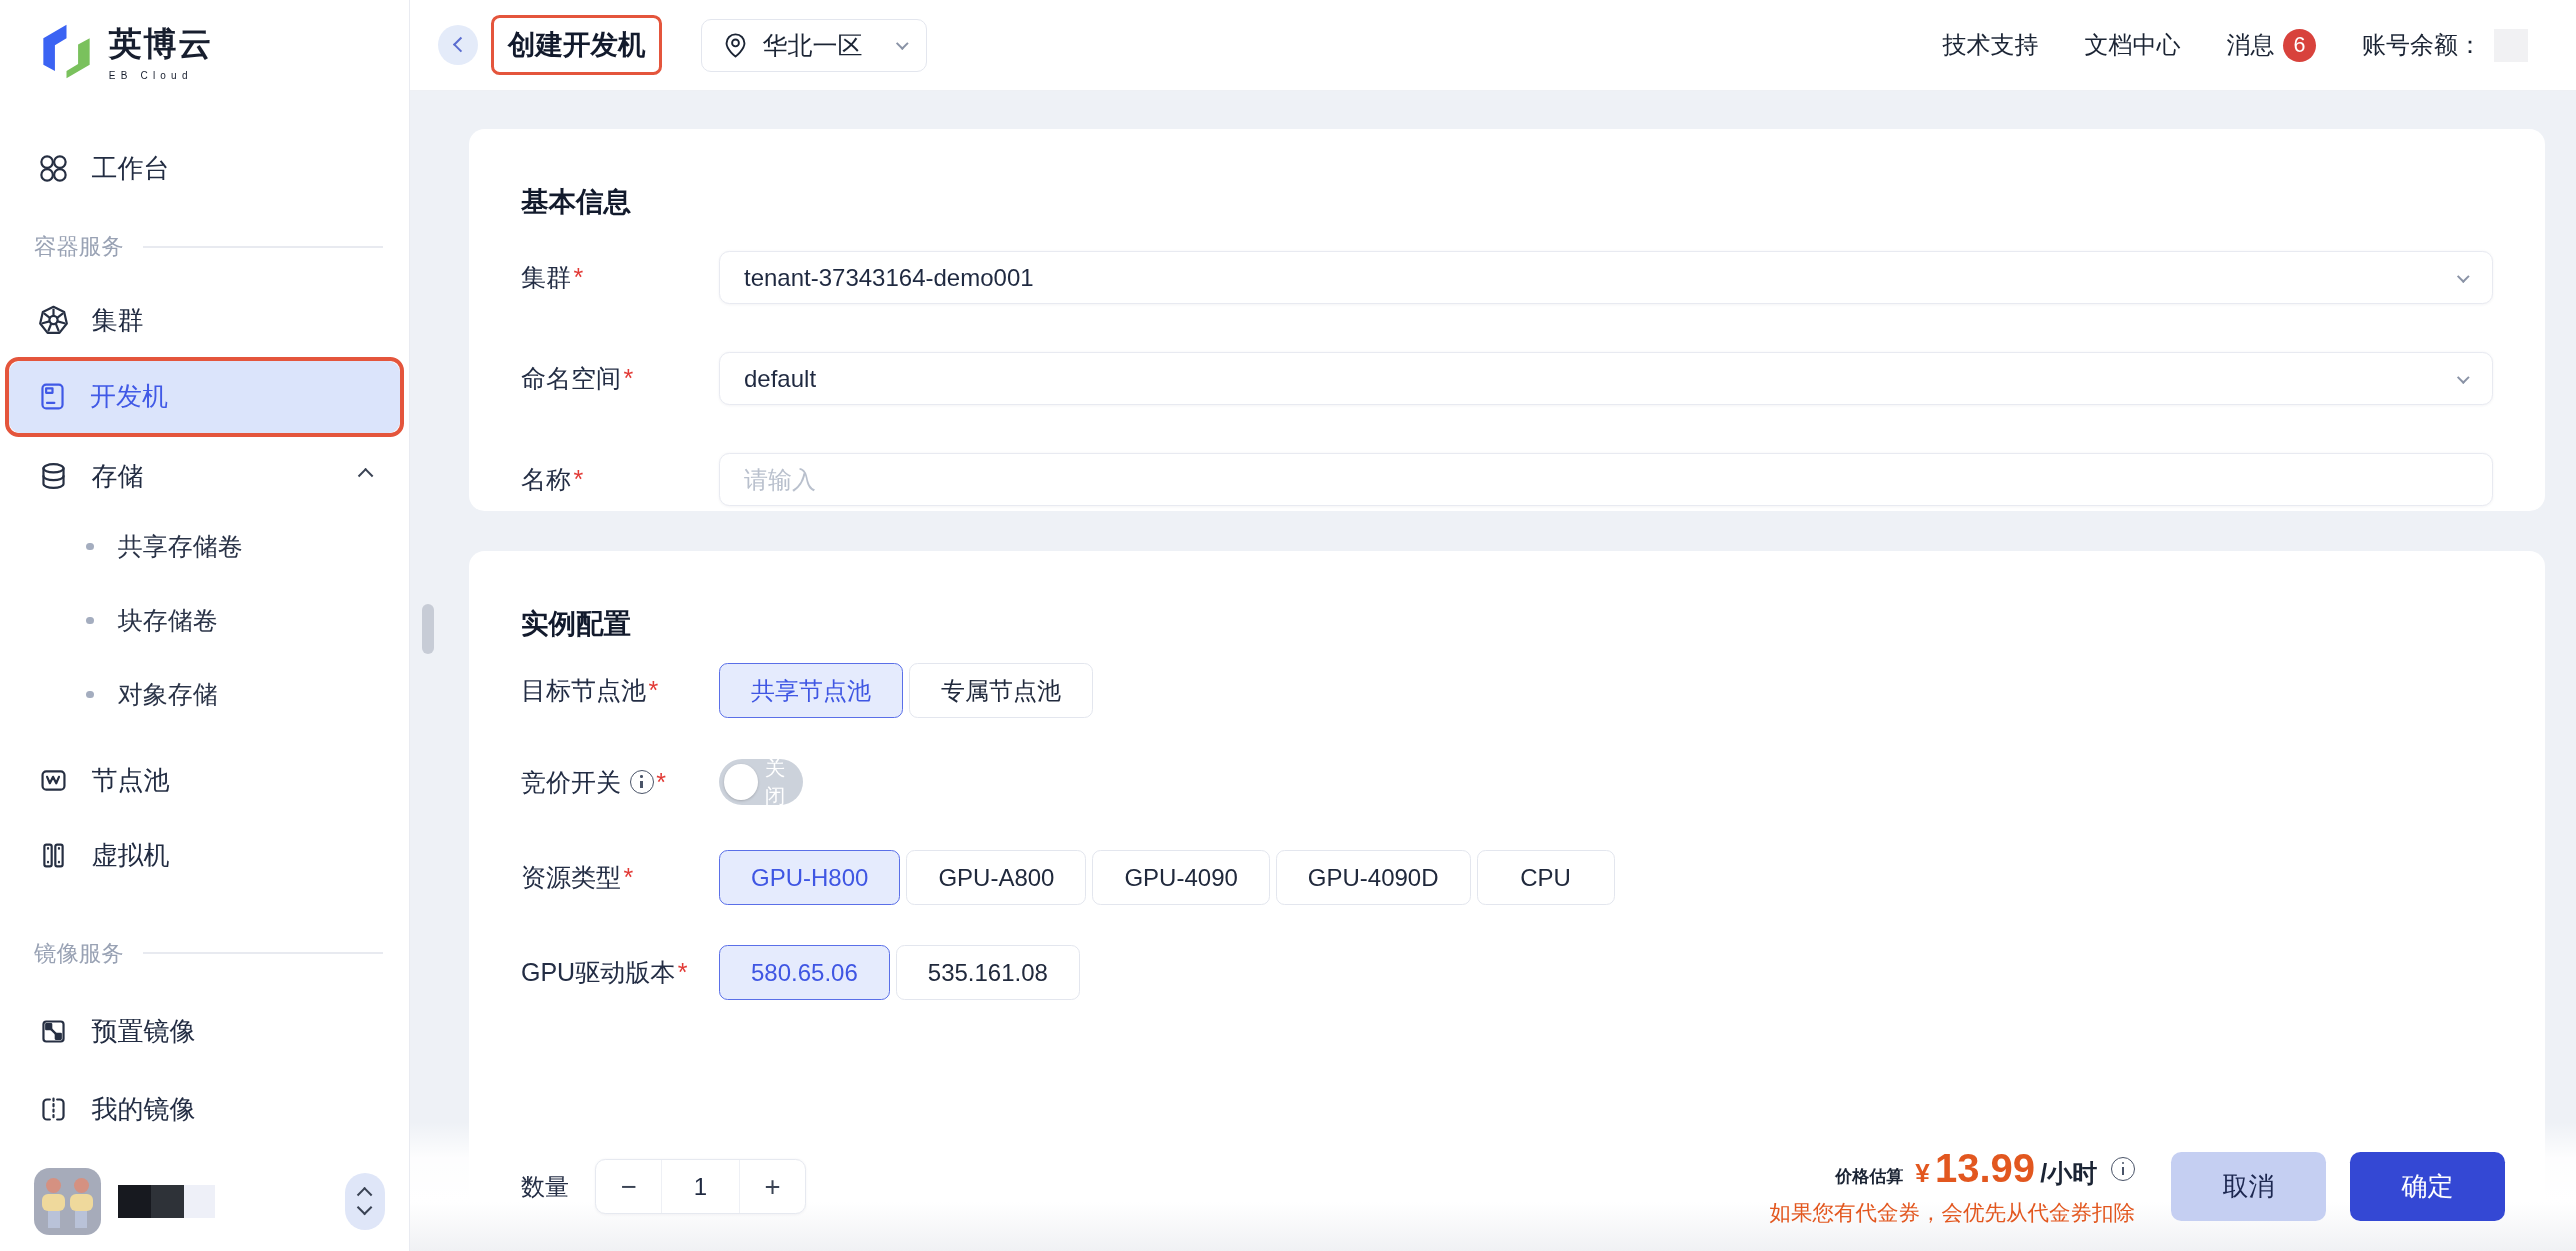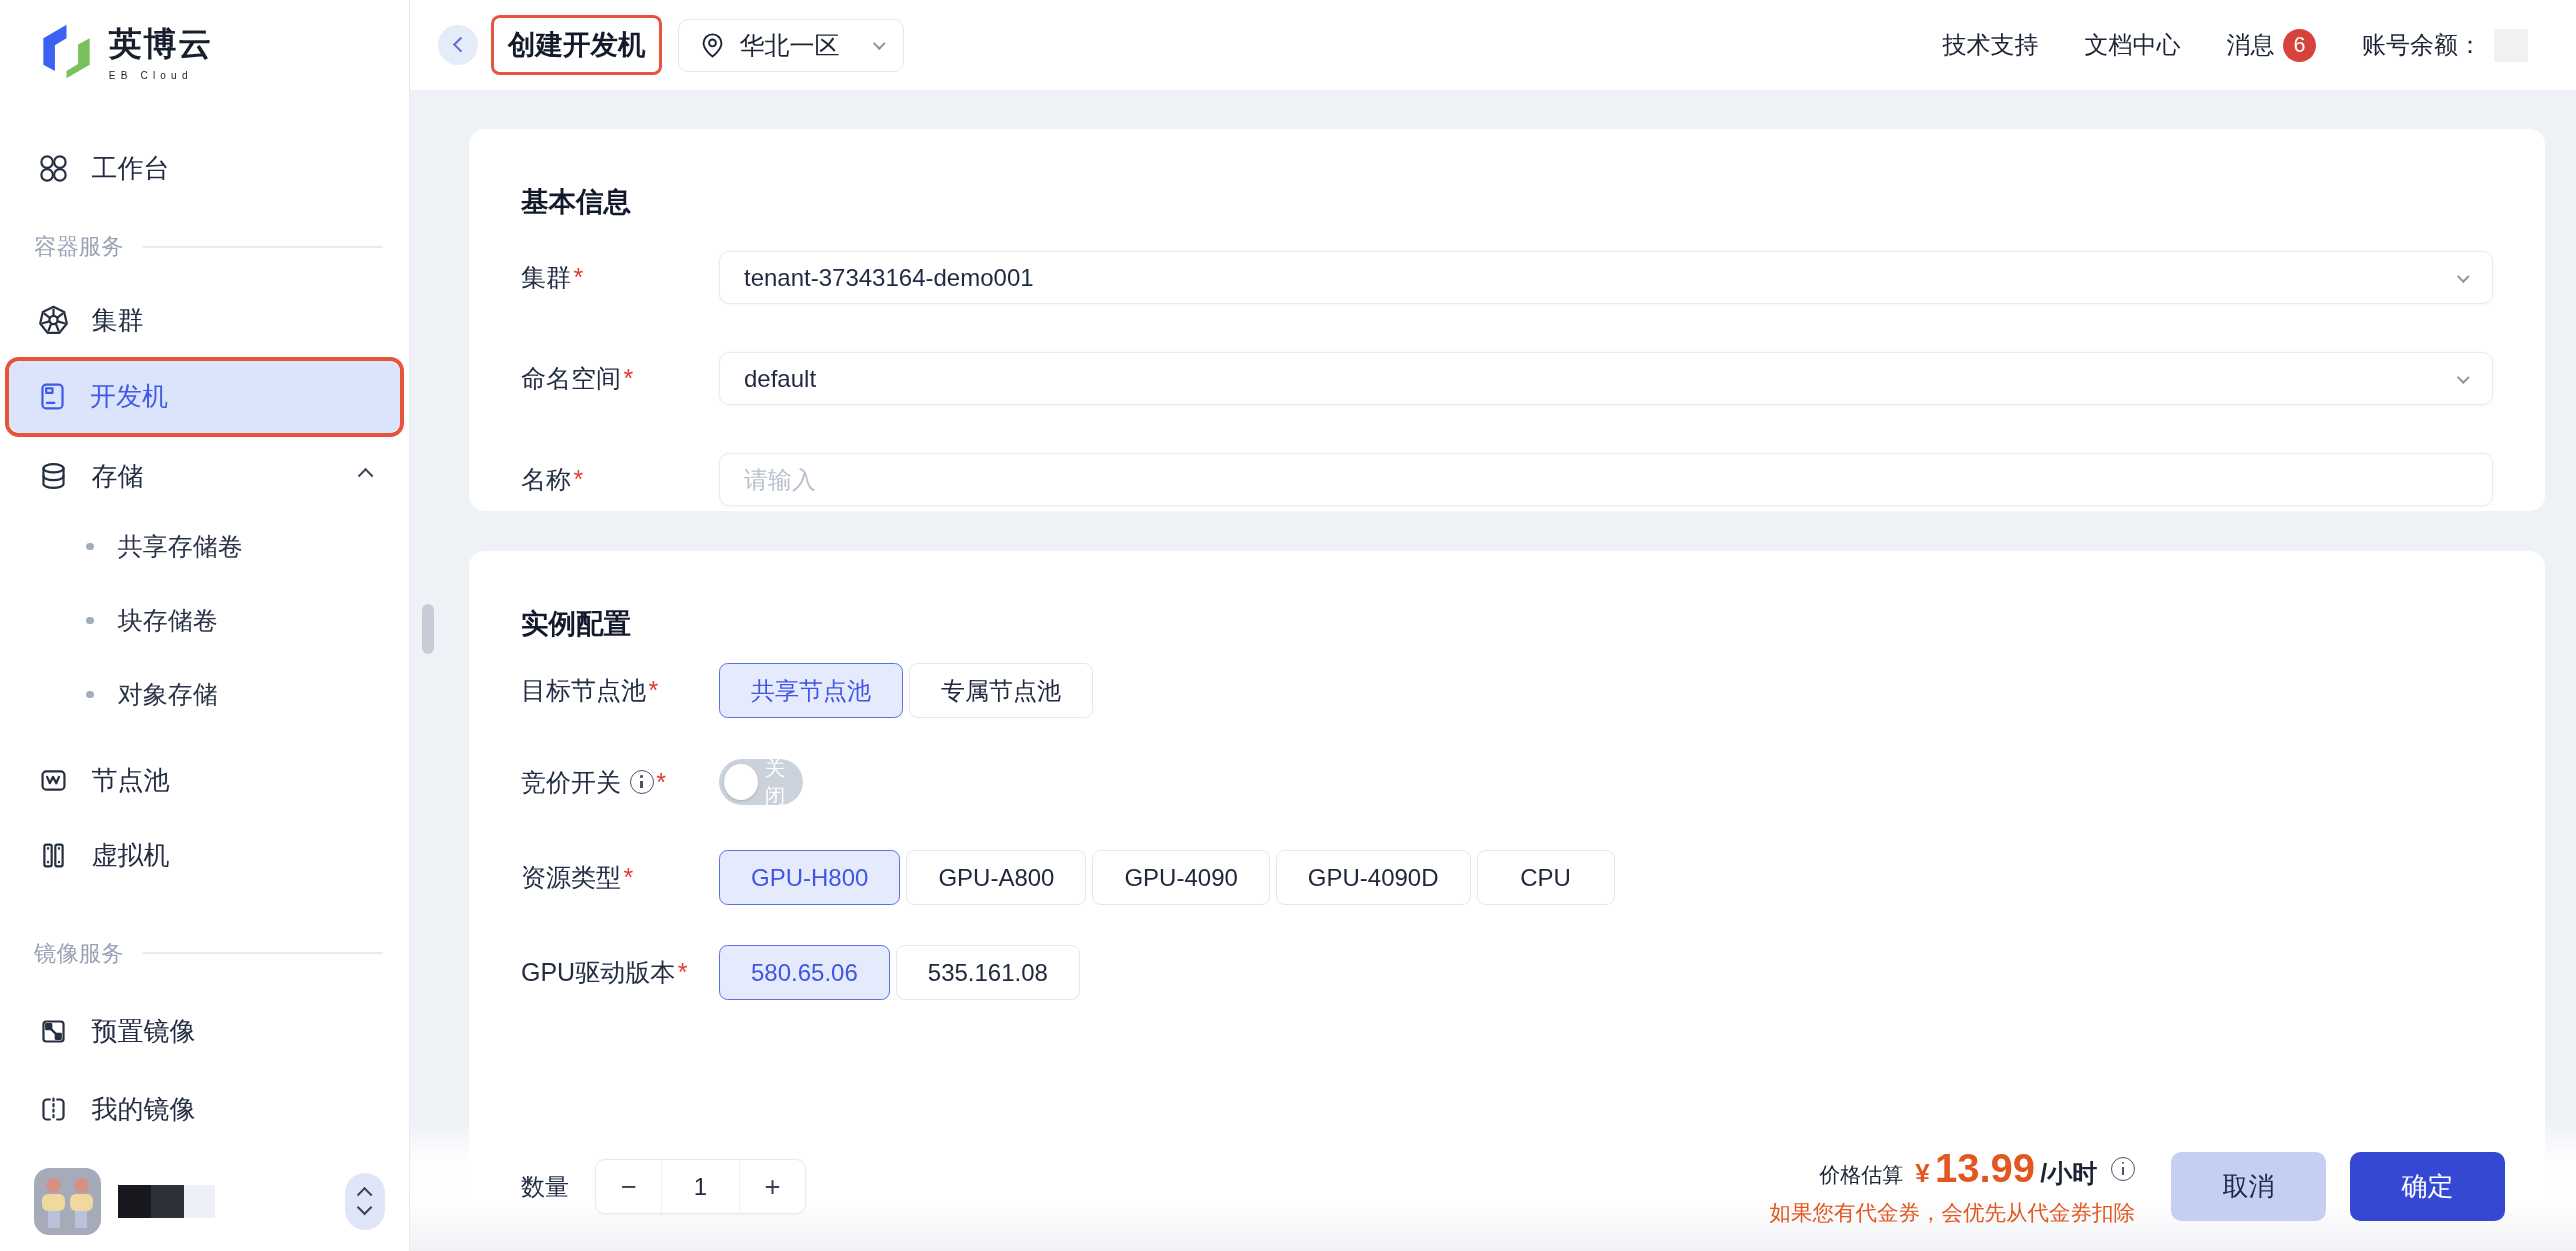--- a/index.html
+++ b/index.html
@@ -45,21 +45,21 @@
   .rd3 { width:31px; background:#eef0f8; }
   .switcher { margin-left:auto; width:40px; height:57px; border-radius:20px; background:#dfe6f8; display:flex; flex-direction:column; align-items:center; justify-content:center; gap:5.2px; cursor:pointer; }
 
   
   .rightcol { flex:1; display:flex; flex-direction:column; height:100%; }
   header { height:91px; background:#fff; border-bottom:1.7px solid #eef0f4; display:flex; align-items:center; padding:0 48px 0 27.5px; flex:0 0 91px;justify-content:center; }
   .backbtn { width:40px; height:40px; border-radius:50%; background:#e4ebf9; display:flex; align-items:center; justify-content:center; cursor:pointer; }
   .backbtn .chev { border-color:#5b6dd0; }
   .title-box { margin-left:13.8px; border:3.4px solid #e4553c; border-radius:8.6px; padding:8.6px 13.8px; }
   .page-title { font-size:27.5px; font-weight:bold; color:#121a2c; }
-  .region { margin-left:16px; height:53px; border:1.7px solid #e3e6ee; border-radius:10px; display:flex; align-items:center; gap:12px; padding:0 19px; font-size:25px; color:#1b2434; cursor:pointer; }
+  .region { margin-left:39px; height:53px; border:1.7px solid #e3e6ee; border-radius:10px; display:flex; align-items:center; gap:12px; padding:0 19px; font-size:25px; color:#1b2434; cursor:pointer; }
   .hnav { margin-left:auto; display:flex; align-items:center; gap:46px; font-size:24px; color:#1b2434; }
   .hlink { cursor:pointer; display:flex; align-items:center; gap:8.6px; }
   .badge { width:33px; height:33px; border-radius:50%; background:#d8423c; color:#fff; font-size:21.5px; display:flex; align-items:center; justify-content:center; }
   .balance-box { width:34px; height:33px; background:#f1f1f3; margin-left:3.4px; }
 
   
   main { flex:1; background:#eef1f6; position:relative; overflow:hidden; }
   .scroll-thumb { position:absolute; left:12px; top:513px; width:12px; height:50px; border-radius:6px; background:#c7ccd6; }
   .card { background:#fff; border-radius:15.5px; margin:0 31px 0 59px; padding:55px 52px 0 52px; }
   .card1 { margin-top:38px; height:382px; }
@@ -87,21 +87,21 @@
   
   .footer-bar { position:absolute; left:0; right:0; bottom:0; height:129px; display:flex; align-items:center; padding:0 71px 0 111px;
     background:linear-gradient(180deg, rgba(255,255,255,0) 0%, rgba(255,255,255,.88) 28%, #ffffff 62%, #f0f1f4 100%); }
   .qty-group { display:flex; align-items:center; gap:26px; }
   .qty-label { font-size:24px; color:#232d44; }
   .stepper { display:flex; align-items:stretch; height:55px; background:#fff; border:1.7px solid #e6e9f0; border-radius:10.3px; overflow:hidden; box-shadow:0 0.9px 2.6px rgba(30,40,70,.05); }
   .step-btn { width:65px; display:flex; align-items:center; justify-content:center; font-size:27.5px; color:#3a4354; cursor:pointer; }
   .step-val { width:79px; display:flex; align-items:center; justify-content:center; font-size:24px; color:#1f2940; border-left:1.7px solid #eef0f5; border-right:1.7px solid #eef0f5; }
   .price-block { margin-left:auto; display:flex; flex-direction:column; align-items:flex-end; gap:6.9px; margin-right:36px; }
   .price-line { display:flex; align-items:baseline; gap:5.2px; }
-  .price-label { font-size:21px; font-weight:normal; color:#1b2434; margin-right:6.9px; }
+  .price-label { font-size:17px; font-weight:bold; color:#1b2434; margin-right:6.9px; }
   .cur { font-size:26px; font-weight:bold; color:#e2571f; }
   .price-num { font-size:40px; font-weight:bold; color:#e2571f; }
   .price-unit { font-size:25px; font-weight:bold; color:#1b2434; }
   .price-line .circle-i { align-self:center; }
   .voucher-note { font-size:21.5px; color:#e2571f; }
   .btn { width:155px; height:69px; border-radius:10.3px; font-size:26px; display:flex; align-items:center; justify-content:center; cursor:pointer; }
   .btn-cancel { background:#c5cff2; color:#1c2750; margin-right:24px; }
   .btn-confirm { background:#3448d4; color:#fff; }
 
   svg.ic { stroke:#262f42; fill:none; stroke-width:2.4; stroke-linecap:round; stroke-linejoin:round; }

